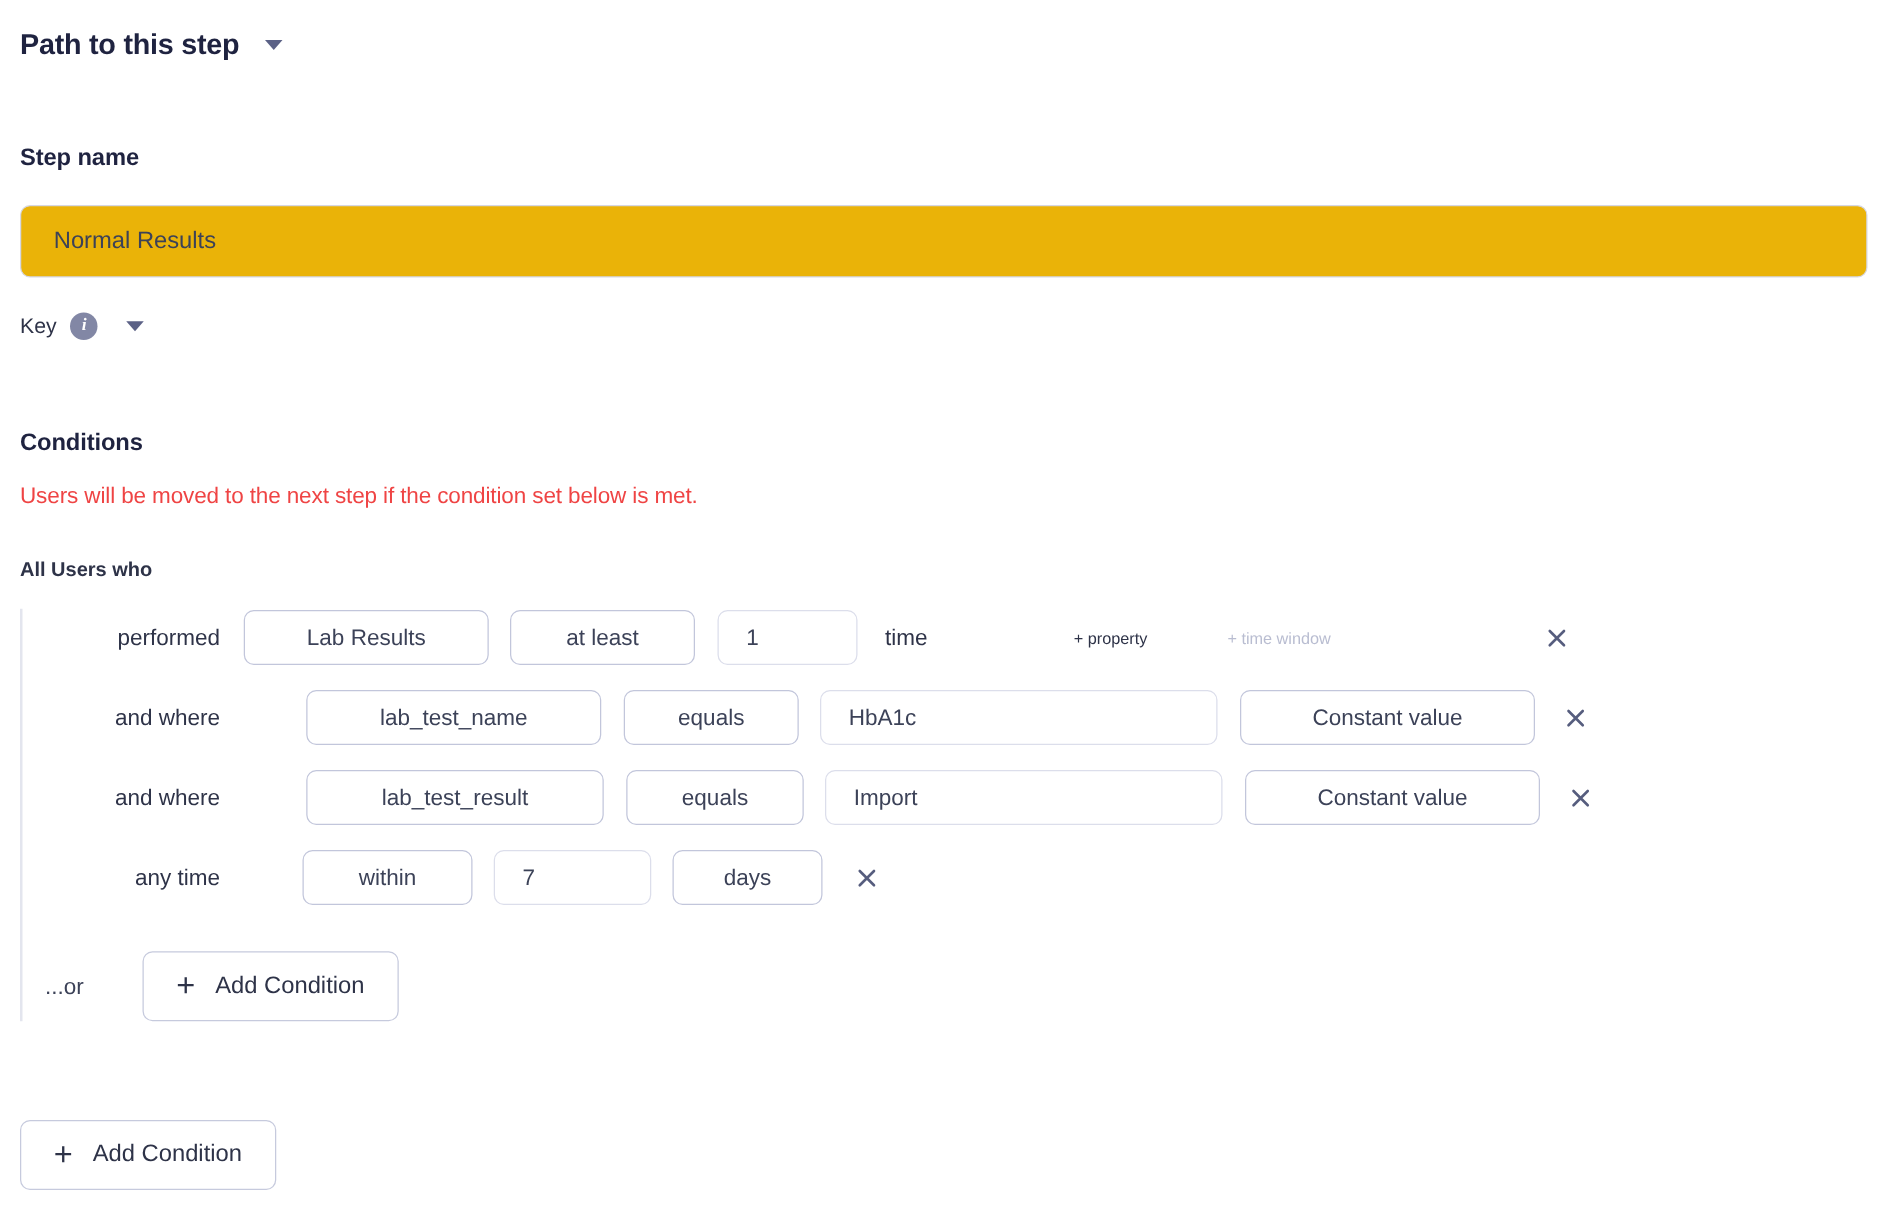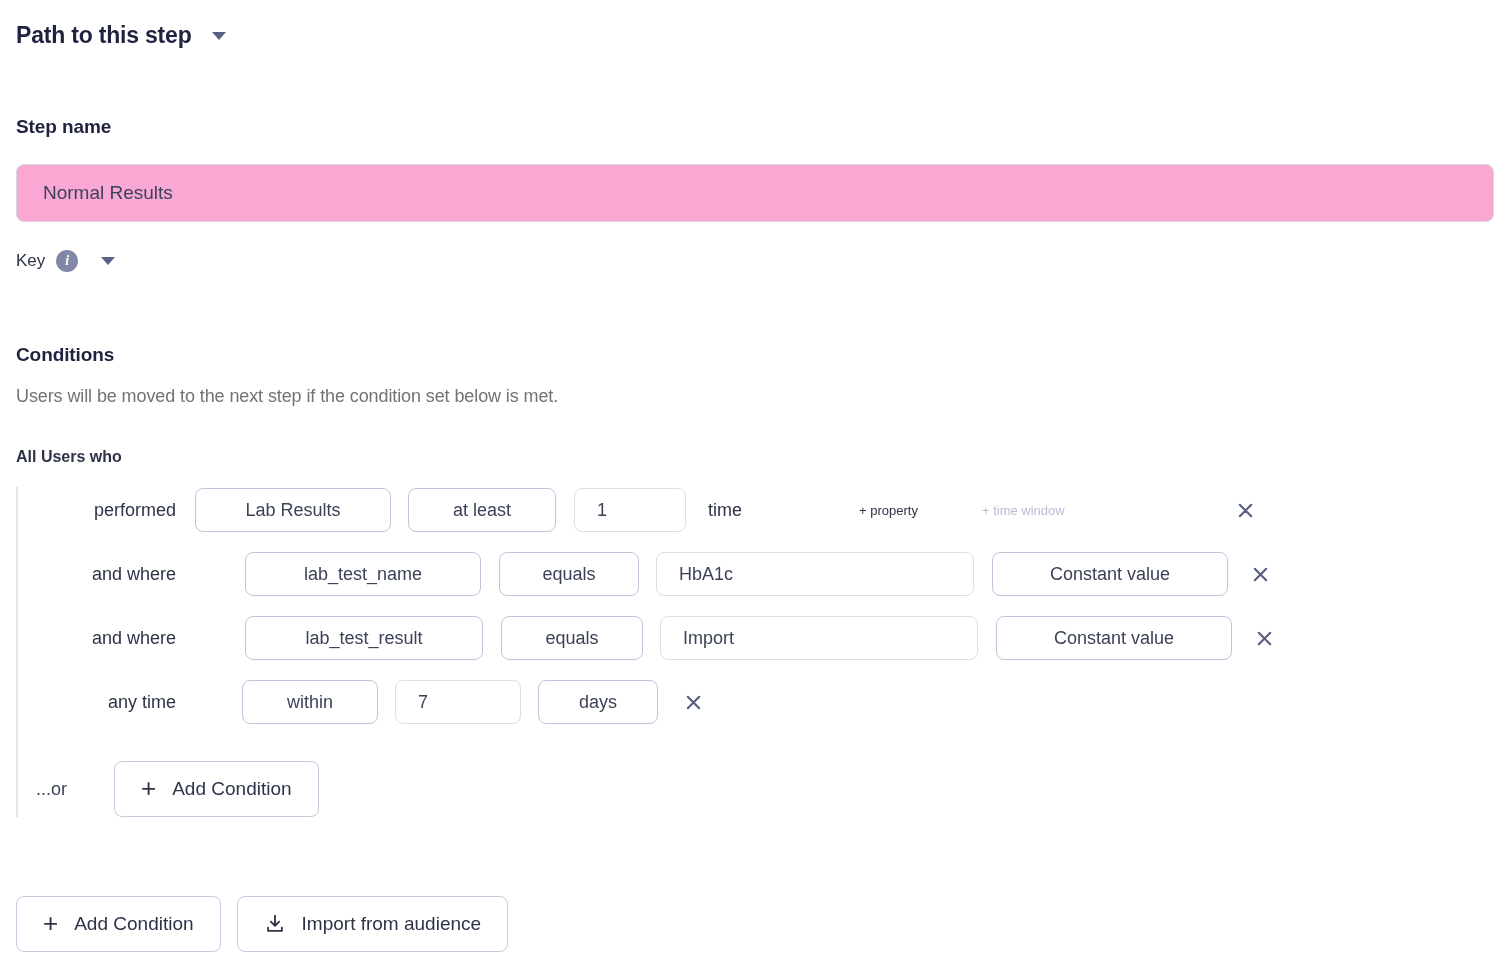--- a/index.html
+++ b/index.html
@@ -55,21 +55,21 @@
     letter-spacing: -0.1px;
   }
   #step-name-label { left: 16px; top: 116px; }
   #conditions-label { left: 16px; top: 344px; }
 
   .helper-text {
     position: absolute;
     left: 16px;
     top: 386px;
     font-size: 18px;
-    color: #737373;
+    color: #ef4444;
     letter-spacing: -0.1px;
   }
 
   .all-users-label {
     position: absolute;
     left: 16px;
     top: 448px;
     font-size: 16px;
     font-weight: bold;
     color: #2e3348;
@@ -78,21 +78,21 @@
   
   .step-name-input {
     position: absolute;
     left: 16px;
     top: 164px;
     width: 1478px;
     height: 58px;
     box-sizing: border-box;
     border: 1px solid #d5d7e3;
     border-radius: 8px;
-    background: #f9a8d4;
+    background: #eab308;
     font-family: "Liberation Sans", sans-serif;
     font-size: 19px;
     color: #3c4258;
     padding: 0 26px;
     outline: none;
   }
 
   
   .key-row {
     position: absolute;
@@ -328,24 +328,15 @@
       </button>
     </div>
 
   </div>
 
   <div class="footer-actions">
     <button class="btn">
       <span class="plus-glyph">+</span>
       <span>Add Condition</span>
     </button>
-    <button class="btn">
-      <span style="display:flex;align-items:center;">
-        <svg width="22" height="22" viewBox="0 0 24 24" aria-hidden="true">
-          <path d="M12 3 V14 M12 14 L7.5 9.5 M12 14 L16.5 9.5" stroke="#2e3348" stroke-width="2" stroke-linecap="round" stroke-linejoin="round" fill="none"></path>
-          <path d="M4.5 16 V19.5 H19.5 V16" stroke="#2e3348" stroke-width="2" stroke-linecap="round" stroke-linejoin="round" fill="none"></path>
-        </svg>
-      </span>
-      <span>Import from audience</span>
-    </button>
   </div>
 
 </div>
 
 </body></html>

